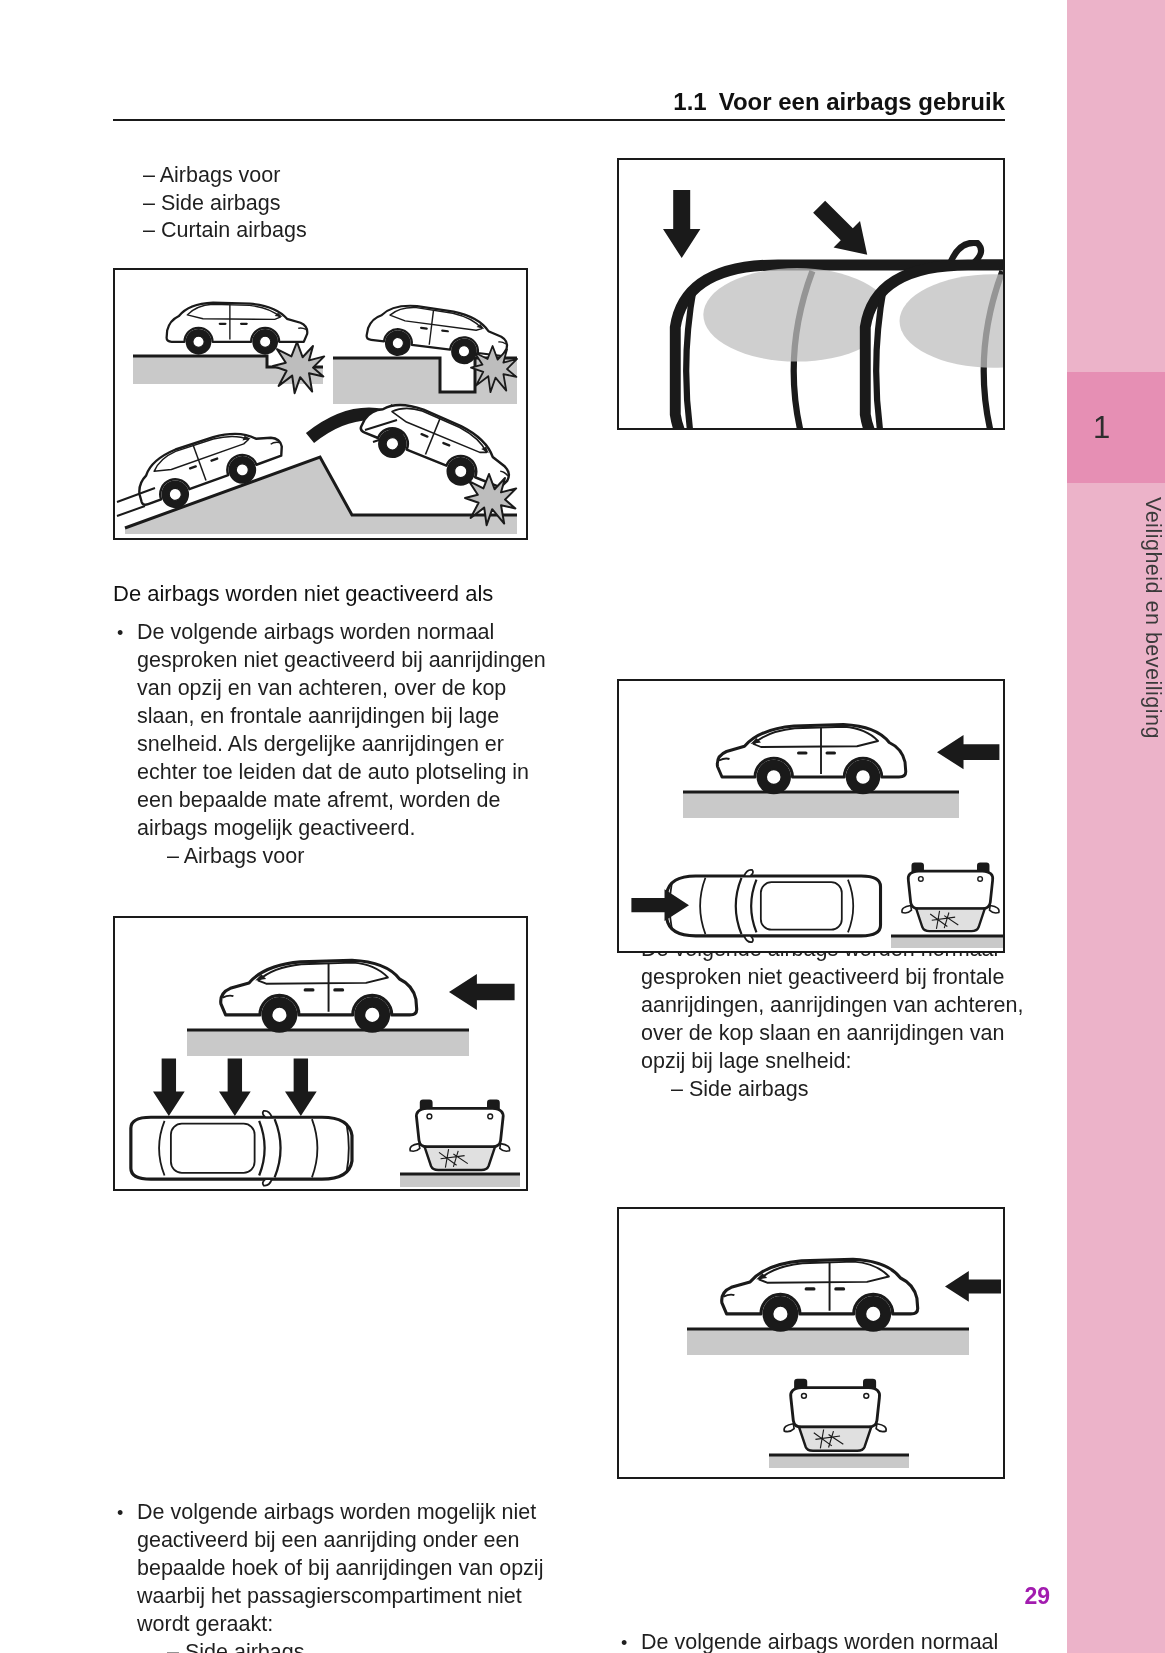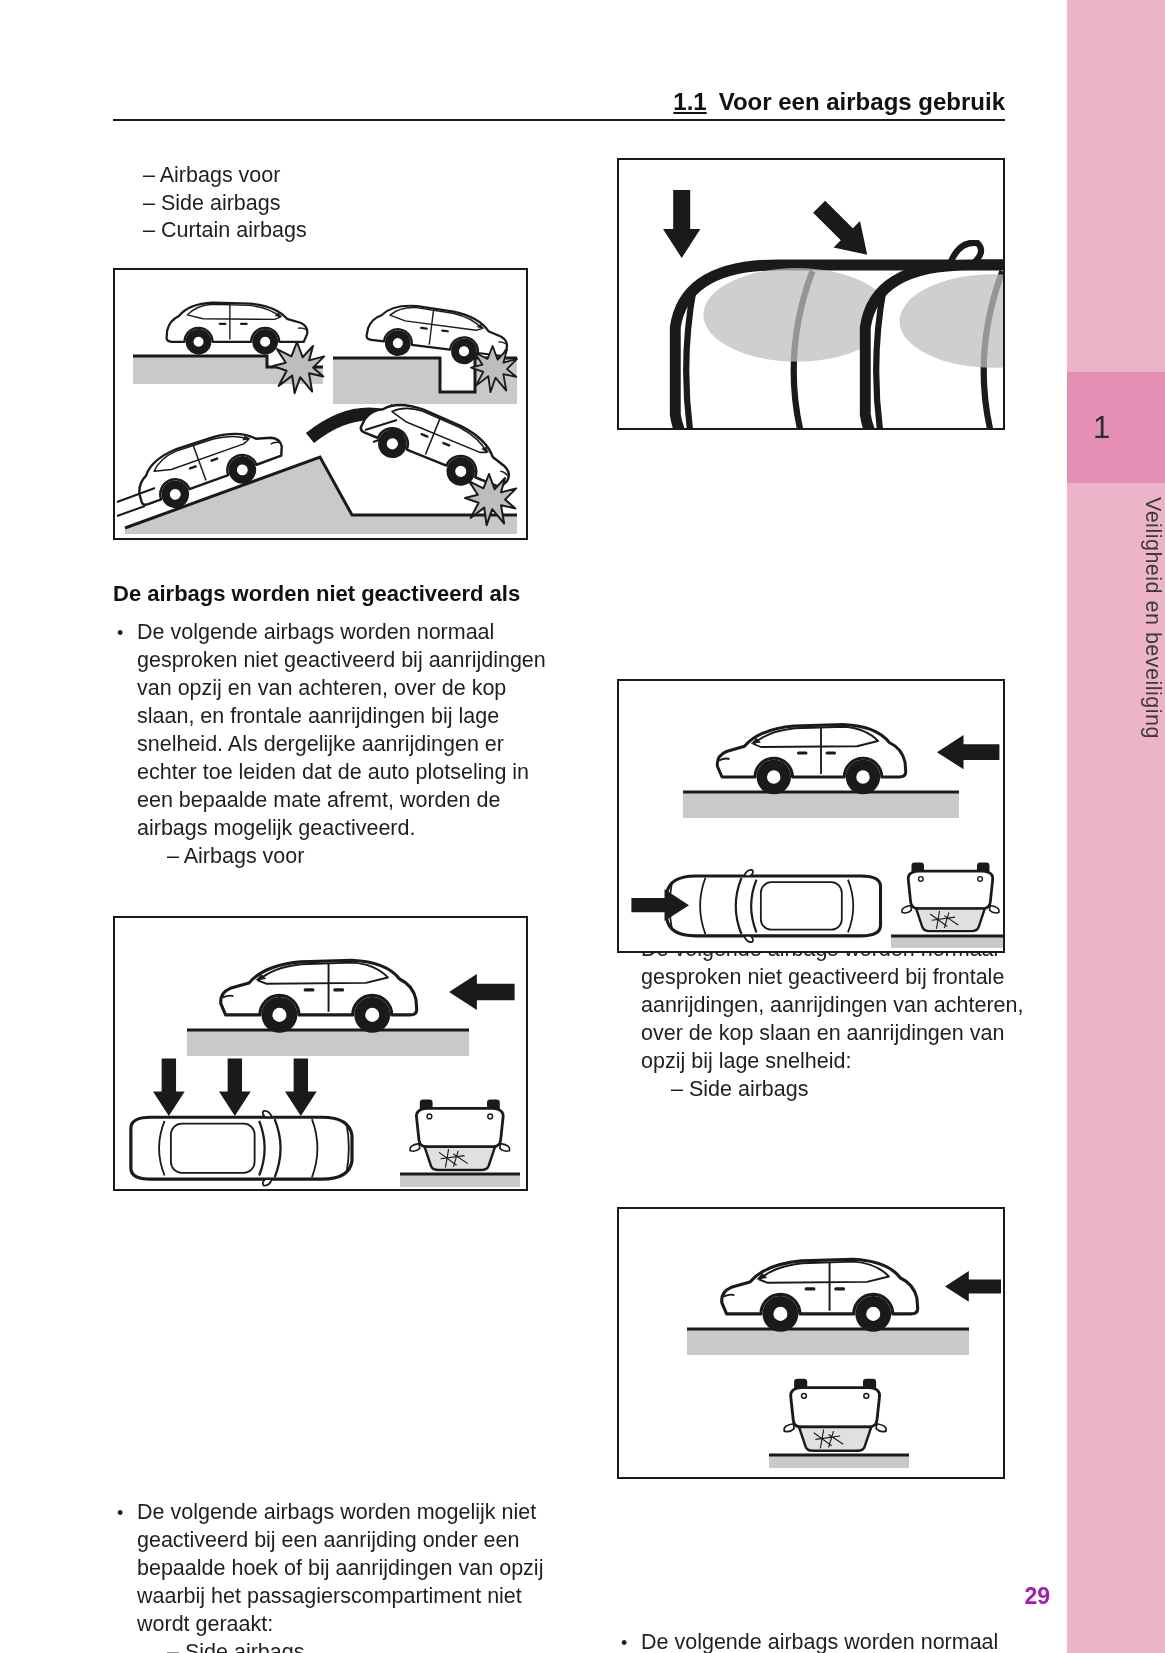--- a/index.html
+++ b/index.html
@@ -13,28 +13,28 @@
   .side-chapter span{font-size:31px;font-weight:400;color:#2e2e2e;padding-left:26px;}
   .side-vert{
     position:absolute;top:497px;left:0;width:98px;height:600px;
     writing-mode:vertical-rl;text-orientation:mixed;
     font-size:21.5px;color:#3a3a3a;display:flex;justify-content:flex-start;
     padding-left:0;letter-spacing:0.5px;
   }
   .side-vert span{margin-left:36px;}
   
   .hdr{position:absolute;top:88px;left:113px;width:892px;text-align:right;font-weight:700;font-size:24px;color:#111;}
-  .hdr .sec{margin-right:12px;text-decoration:underline;}
+  .hdr .sec{margin-right:12px;}
   .hdr-rule{position:absolute;top:119px;left:113px;width:892px;height:2px;background:#1a1a1a;}
   
   .colL{position:absolute;left:113px;width:415px;margin-top:16px;}
   .colR{position:absolute;left:617px;width:388px;}
   .body-text{font-size:21.5px;line-height:28px;color:#1f1f1f;}
   .intro-list div{font-size:21.5px;line-height:27.5px;padding-left:30px;}
-  .hd-bold{font-weight:700;font-size:22px;color:#111;}
+  .hd-bold{font-weight:400;font-size:22px;color:#111;}
   .bullet-block{position:relative;padding-left:24px;}
   .bullet-mark{position:absolute;left:4px;top:1px;font-size:18px;color:#1f1f1f;}
   .sub-item{padding-left:30px;font-size:21.5px;line-height:28px;}
   
   .figbox{position:absolute;border:2px solid #1a1a1a;background:#fff;box-sizing:border-box;}
   .figbox svg{display:block;width:100%;height:100%;}
   .pageno{position:absolute;top:1583px;left:1000px;width:50px;text-align:right;font-weight:700;font-size:23px;color:#a21caf;}
 </style>
 </head>
 <body>

